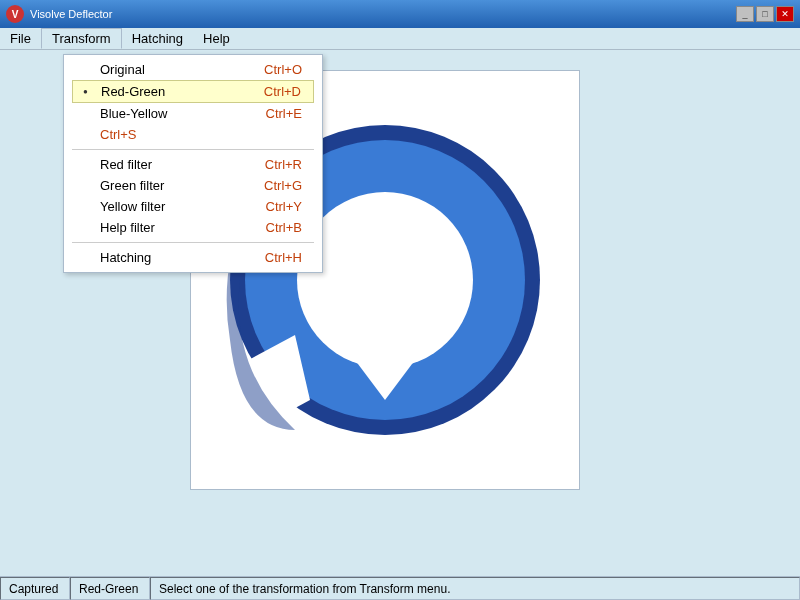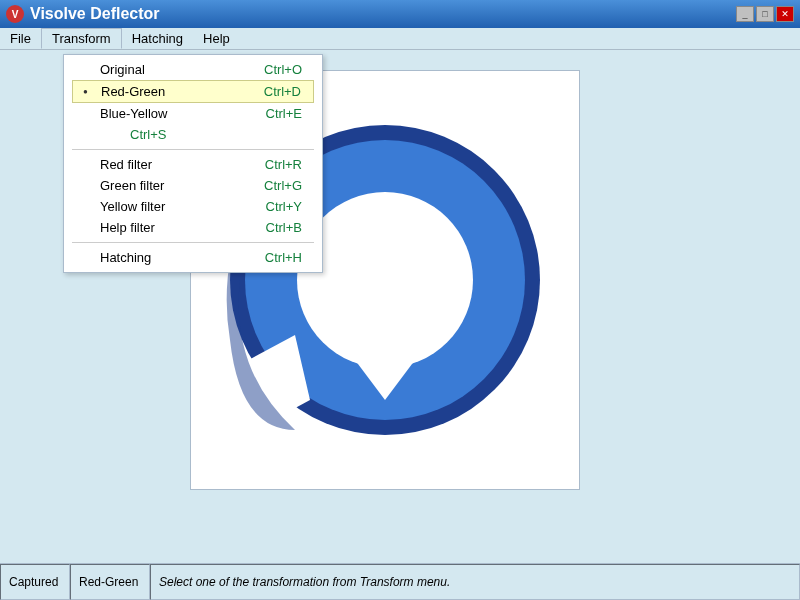--- a/index.html
+++ b/index.html
@@ -30,22 +30,22 @@
       border-radius: 50%;
       display: flex;
       align-items: center;
       justify-content: center;
       font-size: 10px;
       color: white;
       font-weight: bold;
     }
     #title-text {
       flex: 1;
-      font-size: 16px;
-      font-weight: bold;
+      font-size: 11px;
+      font-weight: normal;
     }
     #title-buttons {
       display: flex;
       gap: 2px;
     }
     .title-btn {
       width: 18px;
       height: 16px;
       background: #c0c0c0;
       border: 1px solid #888;
@@ -103,22 +103,21 @@
       white-space: nowrap;
     }
     .dropdown-item.selected {
       background: #ffffcc;
       border: 1px solid #cccc88;
     }
     .dropdown-item-label {
       flex: 1;
     }
     .dropdown-item-shortcut {
-      margin-left: 30px;
-      color: #15803d;
+      color: #c2410c;
     }
     .dropdown-separator {
       height: 1px;
       background: #cccccc;
       margin: 4px 0;
     }
     .radio-dot {
       position: absolute;
       left: 10px;
       font-size: 8px;
@@ -155,37 +154,37 @@
       width: 350px;
       height: 380px;
     }
 
     
     #status-bar {
       position: absolute;
       bottom: 0;
       left: 0;
       right: 0;
-      height: 37px;
+      height: 24px;
       background: #d4e8f0;
       border-top: 1px solid #aabbcc;
       display: flex;
       align-items: stretch;
     }
     .status-segment {
       border: 1px inset #aabbcc;
       padding: 2px 8px;
       font-size: 12px;
       display: flex;
       align-items: center;
       background: #d4e8f0;
     }
     .status-segment:first-child { min-width: 70px; }
     .status-segment:nth-child(2) { min-width: 80px; }
-    .status-segment:nth-child(3) { flex: 1; font-style: italic; }
+    .status-segment:nth-child(3) { flex: 1; }
   </style>
 </head>
 <body>
 
 <div id="title-bar">
   <div id="title-icon">V</div>
   <span id="title-text">Visolve Deflector</span>
   <div id="title-buttons">
     <div class="title-btn">_</div>
     <div class="title-btn">□</div>

